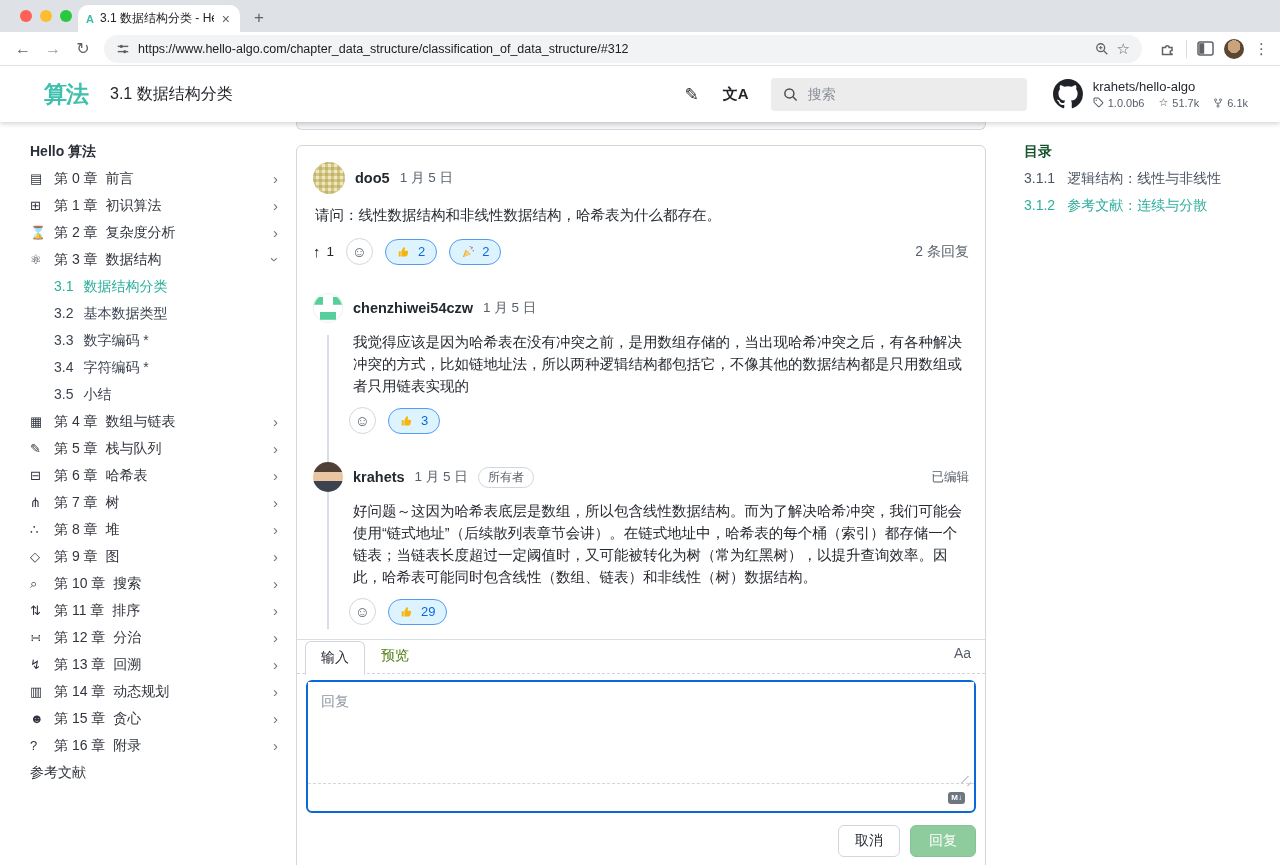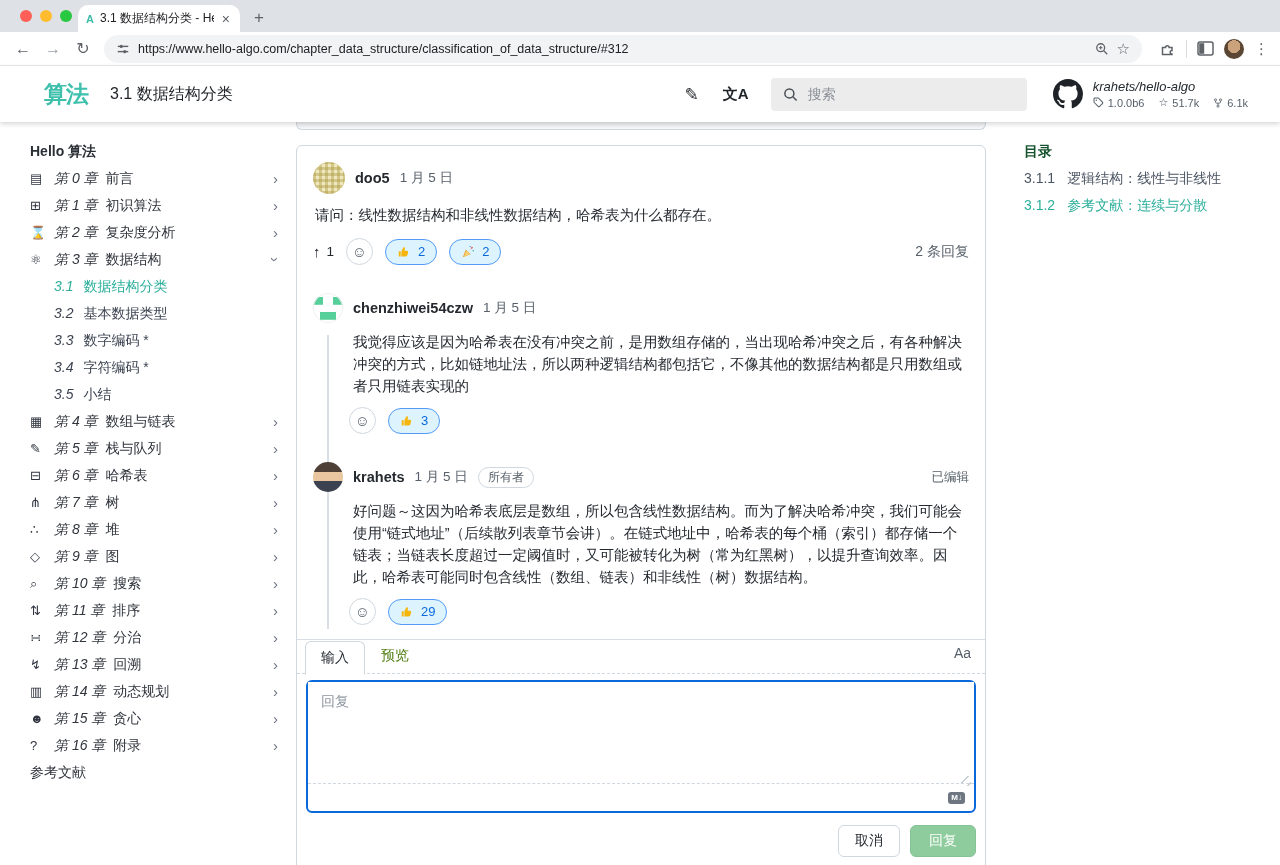--- a/index.html
+++ b/index.html
@@ -32,31 +32,31 @@
   .logo { color:#3fc0ad; font-weight:700; font-size:23px; letter-spacing:-1px; margin:0 22px 0 26px; }
   .page-title { font-size:16px; color:#1f2328; }
   .hdr-spacer { flex:1; }
   .hdr-ic { font-size:17px; color:#1f2328; margin:0 12px; }
   .lang-ic { font-weight:bold; font-size:15px; }
   .searchbox { width:256px; height:33px; background:#ececec; border-radius:4px; display:flex; align-items:center; gap:10px; padding:0 12px; margin:0 10px; }
   .searchbox input { border:none; outline:none; background:transparent; font-size:14px; color:#333; width:170px; font-family:inherit; }
   .searchbox input::placeholder { color:#8a8f98; }
   .gh-block { display:flex; align-items:center; gap:10px; margin-left:16px; margin-right:14px; }
   .gh-meta { display:flex; flex-direction:column; gap:2px; }
-  .gh-name { font-size:13px; color:#24292f;font-style:italic; }
+  .gh-name { font-size:13px; color:#24292f; }
   .gh-stats { font-size:11px; color:#57606a; display:flex; align-items:center; gap:4px; }
   .gh-stats .sep { width:6px; }
 
   
   .content { display:flex; height:547px; background:#fff; }
   .sidebar { width:296px; padding:16px 0 0 30px; flex:0 0 auto; font-size:14px; color:#30343c; }
   .brand { font-weight:bold; color:#2b2f36; line-height:27px; }
   .nav-row { display:flex; align-items:center; line-height:27px; width:252px; }
   .nav-ico { width:24px; font-size:13px; color:#2f3440; }
-  .nav-no { margin-right:8px;font-style:italic; }
+  .nav-no { margin-right:8px; }
   .nav-chev { margin-left:auto; margin-right:4px; color:#6b7280; font-size:15px; }
   .nav-chev.down { transform:rotate(90deg); }
   .sub-row { display:flex; line-height:27px; padding-left:24px; color:#3c4350; }
   .sub-row .nav-no { margin-right:10px; }
   .sub-row.active { color:#2bae9a; }
   .refs { line-height:27px; color:#30343c; }
 
   .main { width:690px; flex:0 0 auto; }
   .sliver { height:8px; border:1px solid #d0d7de; border-top:none; border-radius:0 0 6px 6px; background:linear-gradient(#e9ebee,#f8f9fb); }
   .comment-card { margin-top:15px; border:1px solid #d0d7de; border-radius:6px; background:#fff; }

